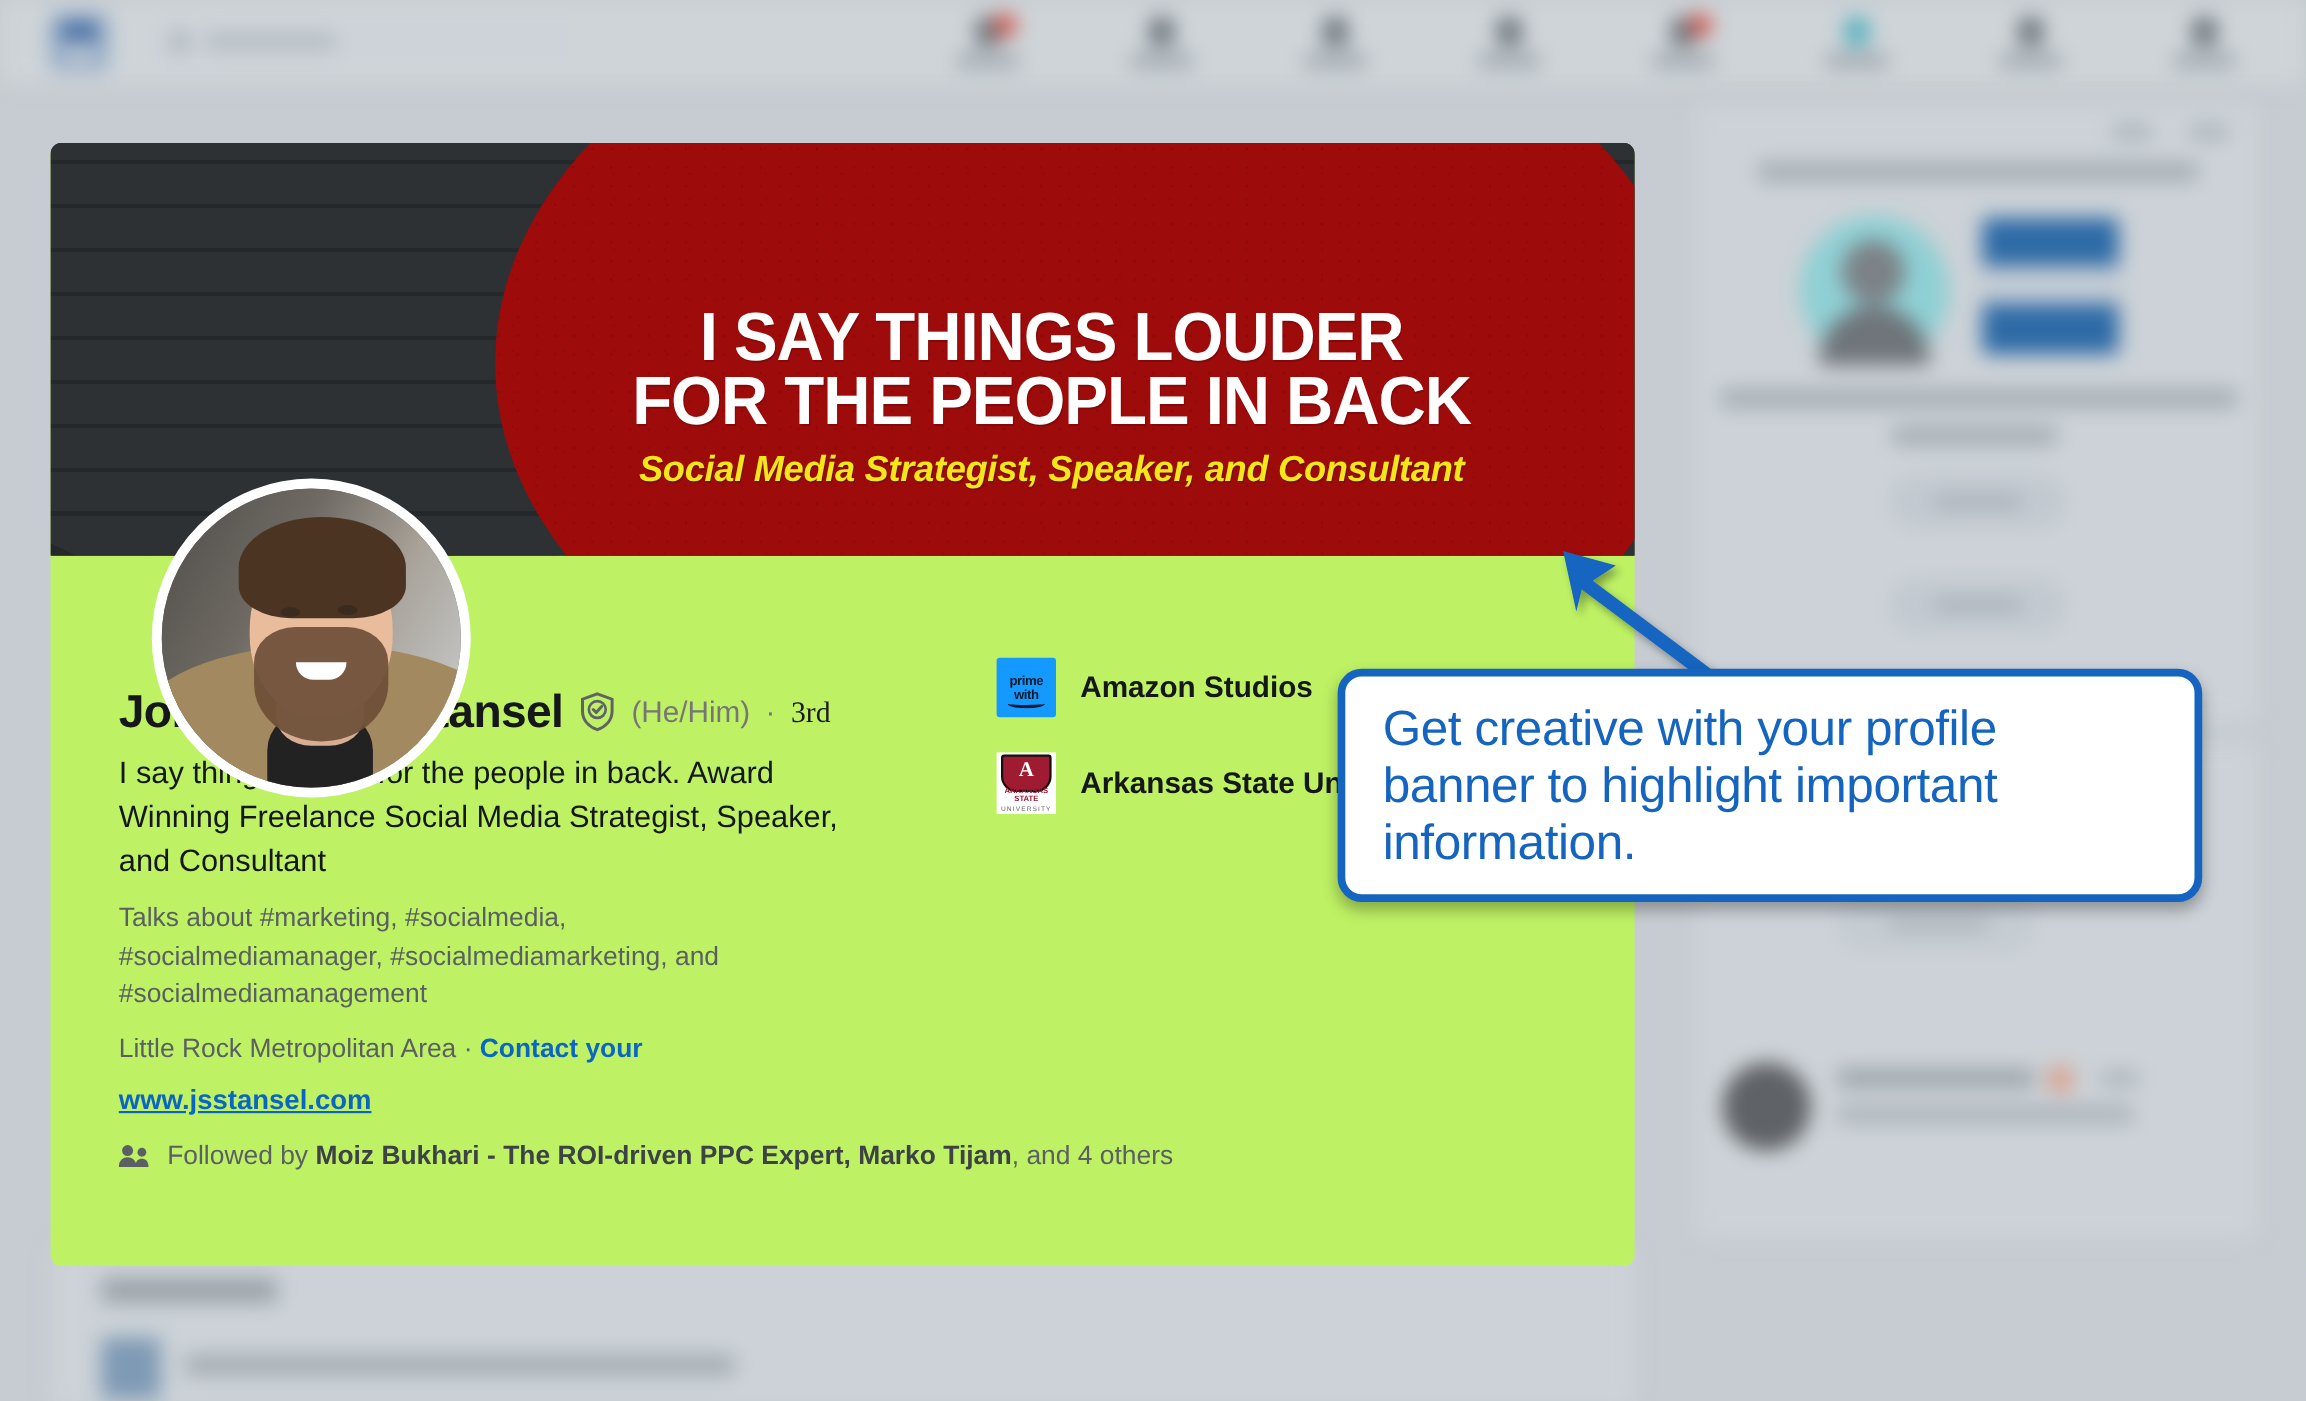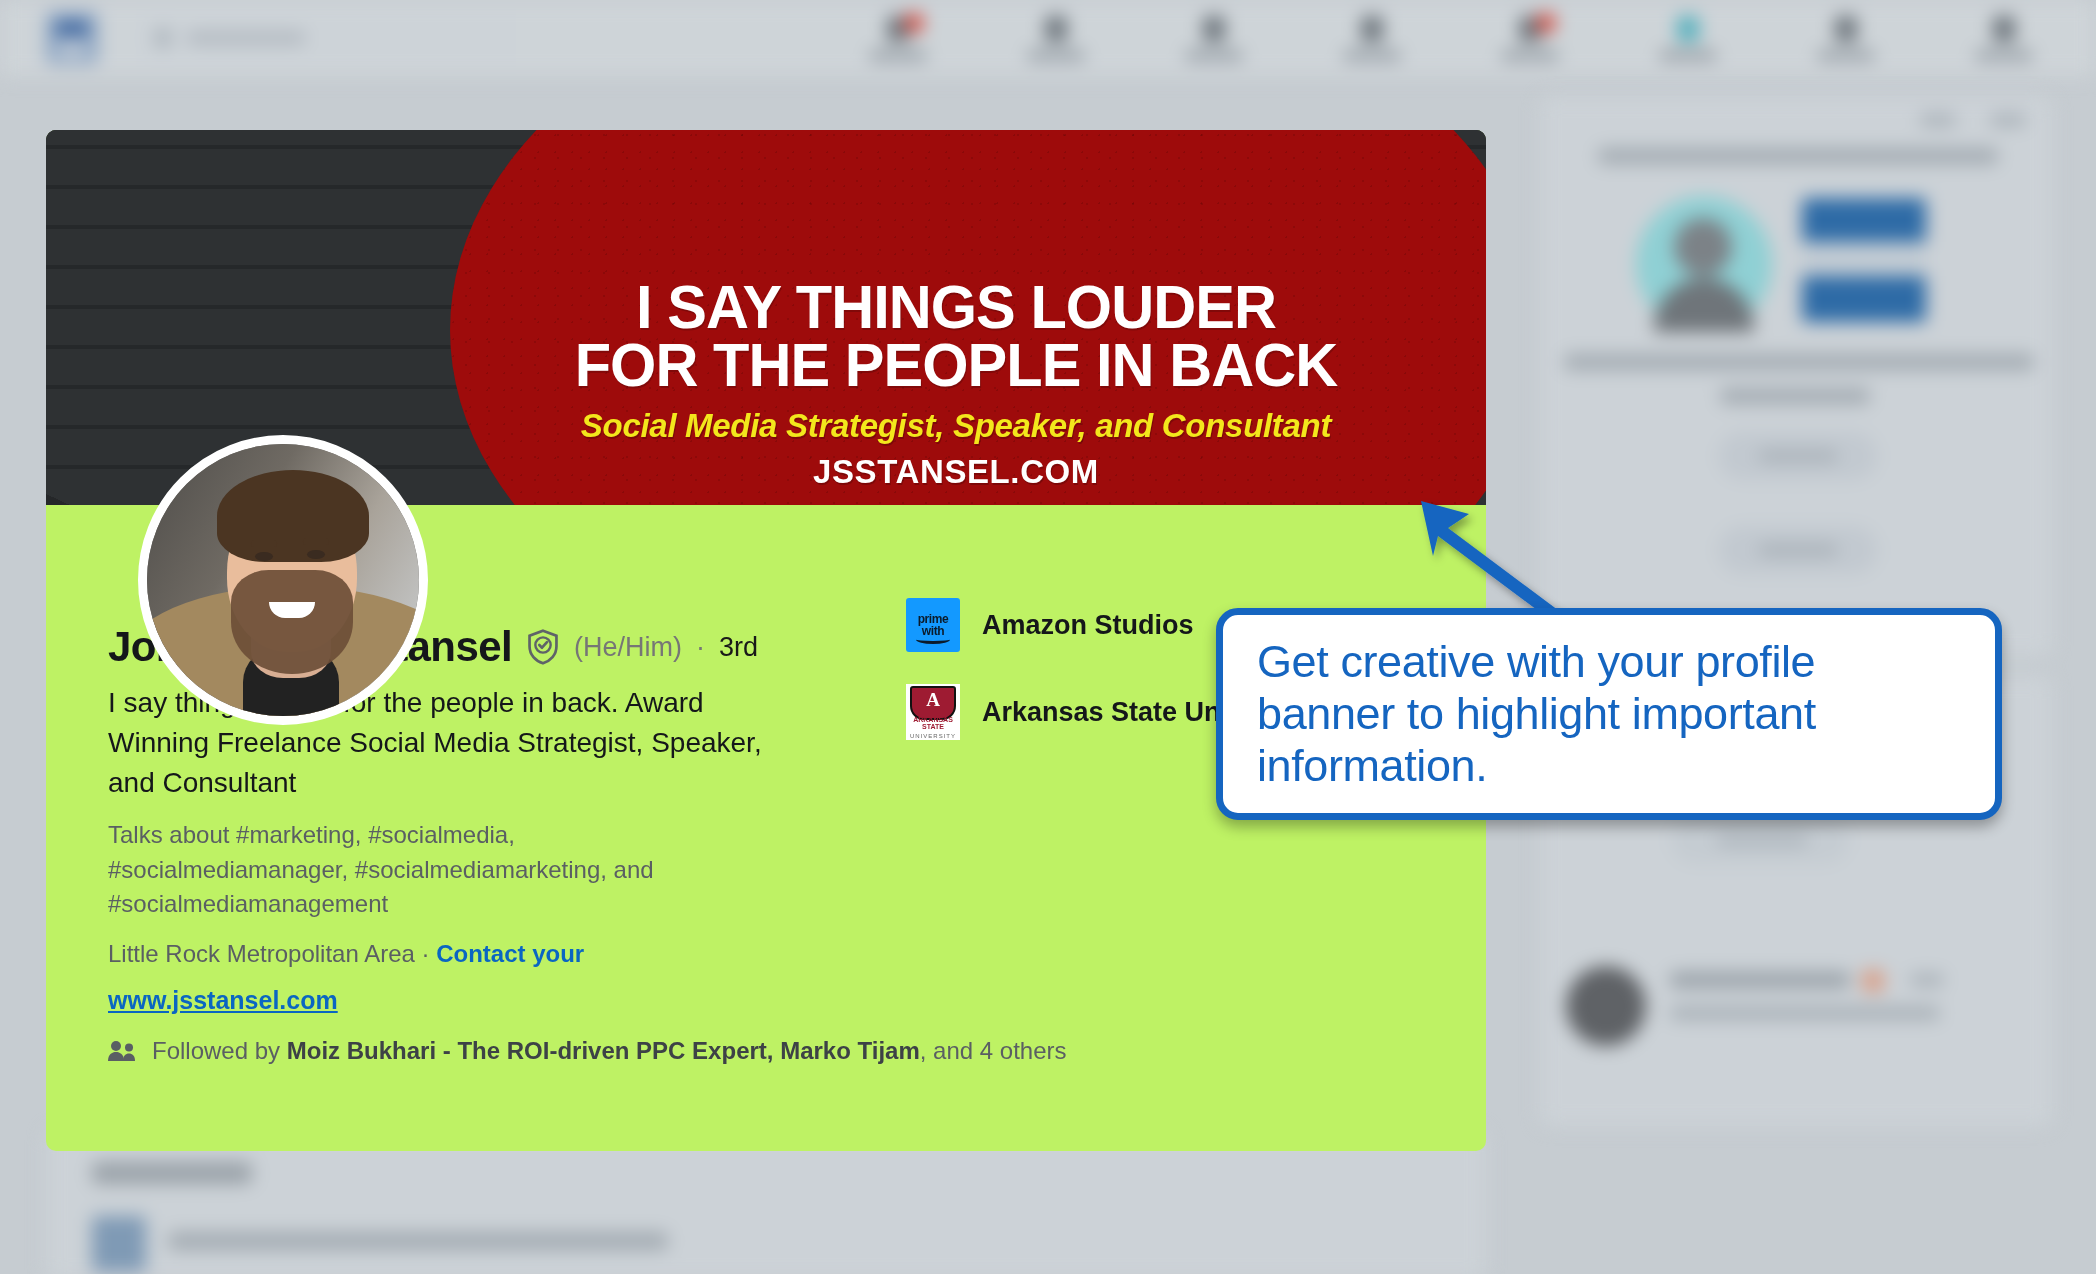--- a/index.html
+++ b/index.html
@@ -164,21 +164,21 @@
   #avatar .browL  { position:absolute; left:104px; top:96px; width:26px; height:7px; background:#4b3522; border-radius:4px; }
   #avatar .browR  { position:absolute; left:156px; top:94px; width:26px; height:7px; background:#4b3522; border-radius:4px; }
 
   
   #info { position: absolute; left: 0; top: 375px; width: 1440px; padding: 118px 0 0 62px; }
 
   .name-row { display: flex; align-items: center; gap: 14px; }
   .pname { font-size: 42px; font-weight: 700; color: #15171a; letter-spacing: -.6px; }
   .verified-shield { width: 34px; height: 38px; display: block; }
   .pronouns { font-size: 27px; color: #767676; }
-  .degree   { font-size: 27px; color: #191919; }
+  .degree   { font-size: 27px; color: #191919; font-family: Liberation Serif, serif; }
   .dot-sep  { font-size: 27px; color: #767676; }
 
   .headline { margin-top: 12px; font-size: 28px; line-height: 1.42; color: #15171a; max-width: 700px; }
   .talks    { margin-top: 16px; font-size: 24px; line-height: 1.44; color: #5a5f63; max-width: 620px; }
   .loc-row  { margin-top: 18px; font-size: 24px; color: #5a5f63; }
   .loc-row .contact-info { color: #0a66c2; font-weight: 700; cursor: pointer; }
   .website  { margin-top: 18px; font-size: 25px; color: #0a66c2; font-weight: 700; cursor: pointer; text-decoration: underline; }
   .stats    { margin-top: 18px; font-size: 24px; color: #5a5f63; }
   .stats b  { color: #15171a; font-weight: 700; }
   .followed { margin-top: 22px; font-size: 24px; color: #5a5f63; display: flex; align-items: center; gap: 16px; }
@@ -306,21 +306,20 @@
 
   <div id="profile-card">
 
     <div id="banner">
       <div class="brick-tex"></div>
       <div class="red-oval"></div>
       <div id="banner-text">
         <div class="bt-l1">I SAY THINGS LOUDER</div>
         <div class="bt-l2">FOR THE PEOPLE IN BACK</div>
         <div class="bt-sub">Social Media Strategist, Speaker, and Consultant</div>
-        <div class="bt-url">JSSTANSEL.COM</div>
       </div>
     </div>
 
     <div id="info">
       <div class="name-row">
         <div class="pname">Jon-Stephen Stansel</div>
         <svg class="verified-shield" viewBox="0 0 24 26">
           <path d="M12 1.5 L21.5 5 V12.5 C21.5 18.6 17.3 22.8 12 24.5 C6.7 22.8 2.5 18.6 2.5 12.5 V5 Z" fill="none" stroke="#5f6368" stroke-width="1.9"></path>
           <circle cx="12" cy="11.6" r="5.4" fill="none" stroke="#5f6368" stroke-width="1.7"></circle>
           <path d="M9.4 11.6 L11.3 13.5 L14.8 9.6" fill="none" stroke="#5f6368" stroke-width="1.9" stroke-linecap="round" stroke-linejoin="round"></path>

